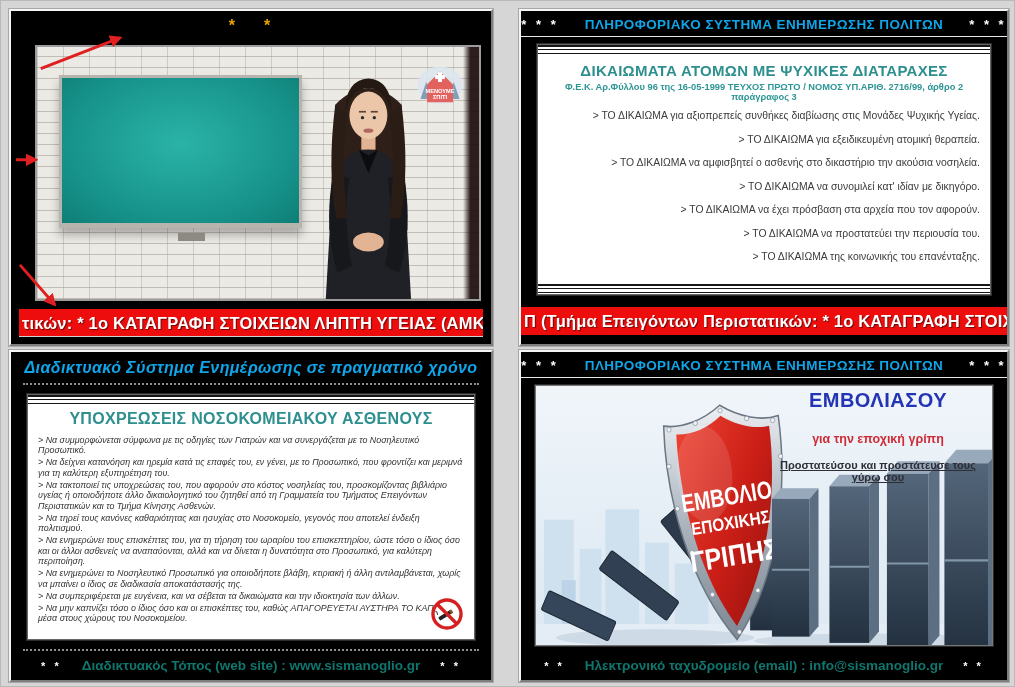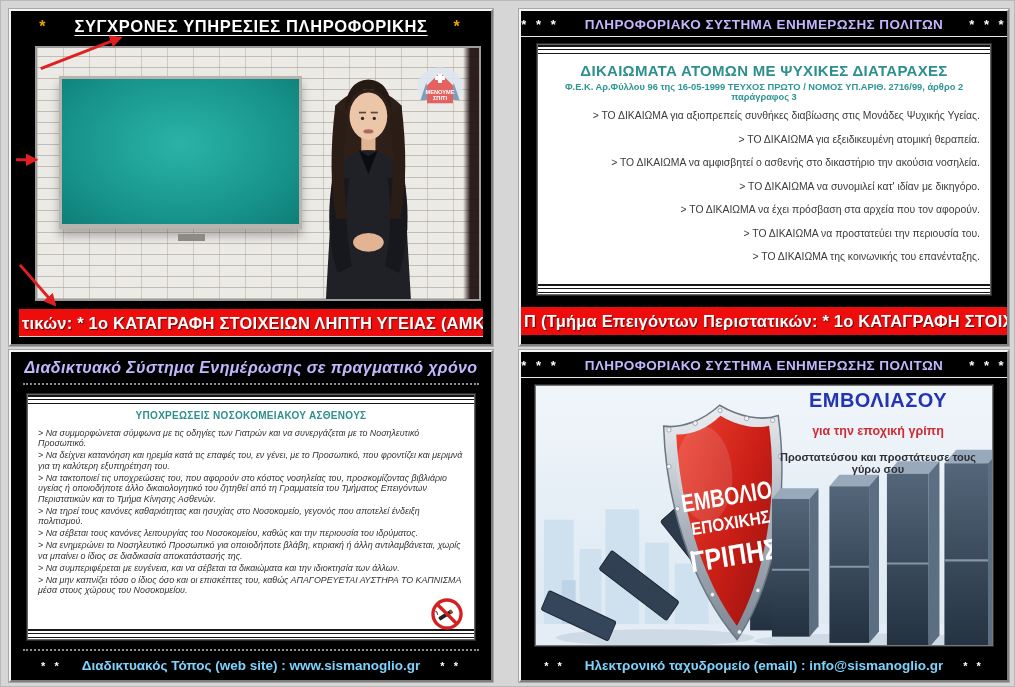--- a/index.html
+++ b/index.html
@@ -19,47 +19,47 @@
     border:2px solid;
     border-color:#f4f4f4 #7e7e7e #7e7e7e #f4f4f4;
     box-shadow:0 0 0 1px #a8a8a8;
     display:flex; flex-direction:column;
     position:relative; overflow:hidden;
   }
   
   .p-head{ display:flex; align-items:center; justify-content:center; gap:26px; padding:6px 4px 4px; }
   .star{ color:#fff; font-weight:bold; font-size:13px; letter-spacing:3px; white-space:nowrap; }
   .star.gold{ color:#e9a400; font-size:16px; }
-  .head-title{ color:#c4b5fd; font-weight:bold; font-size:13.5px; letter-spacing:.4px; white-space:nowrap; }
+  .head-title{ color:#0ea5e9; font-weight:bold; font-size:13.5px; letter-spacing:.4px; white-space:nowrap; }
   .head-title.white{ color:#fff; font-size:16.5px; text-decoration:underline; text-underline-offset:3px; letter-spacing:.6px; }
   .head-title.italic{ font-style:italic; font-size:16px; }
   .hline{ border-top:1px solid #e8e8e8; }
   .dotline{ border-top:2px dotted #8f8f8f; margin:2px 12px; }
   .ticker{
     background:#ee0d0d; color:#fff; font-weight:bold; font-size:16.5px;
     white-space:nowrap; overflow:hidden; height:28px; line-height:28px;
     text-shadow:1px 1px 1px rgba(40,0,0,.65); letter-spacing:.2px; padding-left:3px;
   }
   .p-foot{ display:flex; align-items:center; justify-content:center; gap:20px; padding:5px 4px 7px; }
-  .foot-text{ color:#7dd3fc; font-weight:bold; font-size:13.5px; white-space:nowrap; }
+  .foot-text{ color:#0f766e; font-weight:bold; font-size:13.5px; white-space:nowrap; }
   .star.small{ font-size:11px; }
   
   .card{
     background:#fff; border:1px solid #666; margin:7px 16px; flex:1;
     display:flex; flex-direction:column; overflow:hidden; position:relative;
     box-shadow:0 0 0 1px #2c2c2c;
   }
   .stripes{ height:10px; background:repeating-linear-gradient(180deg,#161616 0 1.6px,#ffffff 1.6px 3.8px); flex:none; }
   .card-title{ color:#2e8f8f; font-weight:bold; font-size:15px; text-align:center; margin-top:7px; letter-spacing:.3px; }
   .card-sub{ color:#2e9595; font-weight:bold; font-size:9.3px; text-align:center; margin-top:3px; }
   .card-body{ flex:1; padding:8px 10px 2px; }
   
   .r-item{ color:#3b3b3b; font-size:10.4px; white-space:nowrap; overflow:hidden; margin:0 0 12.5px 4px;text-align:right; }
   
-  .o-title{ font-size:10px; margin-top:5px; }
+  .o-title{ font-size:16px; margin-top:5px; }
   .o-body{ padding:5px 10px 16px;font-style:italic; }
   .o-item{ color:#333; font-size:8.9px; line-height:1.18; margin:1.5px 0; text-align:left; }
   .nosmoke{ position:absolute; right:10px; bottom:8px; width:34px; height:34px; }
   
   .p1-video{
     flex:1; margin:6px 10px 4px 24px; position:relative; overflow:hidden;
     border:2px solid #9c9c9c;
     background-color:#eceae5;
     background-image:
       repeating-linear-gradient(0deg, rgba(158,152,144,.55) 0 1px, transparent 1px 11px),
@@ -80,32 +80,31 @@
   .t1{ margin:4px 8px 7px; border-bottom:1px solid #cfcfcf; }
   
   .poster{
     flex:1; margin:7px 14px; position:relative; overflow:hidden;
     border:1px solid #777; box-shadow:0 0 0 1px #2c2c2c;
     background:linear-gradient(180deg,#f0f5fa 0%, #e3edf5 60%, #dde8f2 100%);
   }
   .poster-art{ position:absolute; inset:0; width:100%; height:100%; }
   .poster-text{ position:absolute; top:3px; left:51%; width:48%; text-align:center; }
   .poster-title{ color:#2334b4; font-weight:bold; font-size:20px; letter-spacing:.5px; }
-  .poster-sub{ color:#cf2b35; font-weight:bold; font-size:12.5px; margin-top:12px; }
-  .poster-tag{ color:#2e2e36; font-weight:bold; font-size:11px; margin-top:13px; }
+  .poster-sub{ color:#cf2b35; font-weight:bold; font-size:12.5px; margin-top:20px; }
+  .poster-tag{ color:#2e2e36; font-weight:bold; font-size:11px; margin-top:13px;text-decoration:underline; }
 </style>
 </head>
 <body>
 
 <div class="app">
 
   <section class="panel">
     <header class="p-head">
       <span class="star gold">*</span>
-      <span class="head-title white">ΣΥΓΧΡΟΝΕΣ ΥΠΗΡΕΣΙΕΣ ΠΛΗΡΟΦΟΡΙΚΗΣ</span>
       <span class="star gold">*</span>
     </header>
 
     <div class="p1-video">
       <div class="board"></div>
       <div class="board-mount"></div>
 
       <svg class="presenter" viewBox="0 0 120 200" preserveAspectRatio="xMidYMax meet">
         <path d="M32 36 Q60 8 88 36 L93 142 L27 142 Z" fill="#2e2019"></path>
         <rect x="54" y="60" width="12" height="14" fill="#e2b494"></rect>
@@ -193,21 +192,21 @@
     <div class="dotline"></div>
 
     <div class="card">
       <div class="stripes"></div>
       <div class="card-title o-title">ΥΠΟΧΡΕΩΣΕΙΣ ΝΟΣΟΚΟΜΕΙΑΚΟΥ ΑΣΘΕΝΟΥΣ</div>
       <div class="card-body o-body">
         <p class="o-item">&gt; Να συμμορφώνεται σύμφωνα με τις οδηγίες των Γιατρών και να συνεργάζεται με το Νοσηλευτικό Προσωπικό.</p>
         <p class="o-item">&gt; Να δείχνει κατανόηση και ηρεμία κατά τις επαφές του, εν γένει, με το Προσωπικό, που φροντίζει και μεριμνά για τη καλύτερη εξυπηρέτηση του.</p>
         <p class="o-item">&gt; Να τακτοποιεί τις υποχρεώσεις του, που αφορούν στο κόστος νοσηλείας του, προσκομίζοντας βιβλιάριο υγείας ή οποιοδήποτε άλλο δικαιολογητικό του ζητηθεί από τη Γραμματεία του Τμήματος Επειγόντων Περιστατικών και το Τμήμα Κίνησης Ασθενών.</p>
         <p class="o-item">&gt; Να τηρεί τους κανόνες καθαριότητας και ησυχίας στο Νοσοκομείο, γεγονός που αποτελεί ένδειξη πολιτισμού.</p>
-        <p class="o-item">&gt; Να σέβεται τους κανόνες λειτουργίας του Νοσοκομείου, καθώς και την περιουσία του ιδρύματος.</p>
+        <p class="o-item">&gt; Να ενημερώνει τους επισκέπτες του, για τη τήρηση του ωραρίου του επισκεπτηρίου, ώστε τόσο ο ίδιος όσο και οι άλλοι ασθενείς να αναπαύονται, αλλά και να δίνεται η δυνατότητα στο Προσωπικό, για καλύτερη περιποίηση.</p>
         <p class="o-item">&gt; Να ενημερώνει το Νοσηλευτικό Προσωπικό για οποιοδήποτε βλάβη, κτιριακή ή άλλη αντιλαμβάνεται, χωρίς να μπαίνει ο ίδιος σε διαδικασία αποκατάστασής της.</p>
         <p class="o-item">&gt; Να συμπεριφέρεται με ευγένεια, και να σέβεται τα δικαιώματα και την ιδιοκτησία των άλλων.</p>
         <p class="o-item">&gt; Να μην καπνίζει τόσο ο ίδιος όσο και οι επισκέπτες του, καθώς ΑΠΑΓΟΡΕΥΕΤΑΙ ΑΥΣΤΗΡΑ ΤΟ ΚΑΠΝΙΣΜΑ μέσα στους χώρους του Νοσοκομείου.</p>
       </div>
       <svg class="nosmoke" viewBox="0 0 40 40">
         <circle cx="20" cy="20" r="16.5" fill="#fff" stroke="#d42020" stroke-width="4"></circle>
         <g transform="rotate(-32 20 20)">
           <rect x="9" y="18" width="18" height="4.5" rx="1" fill="#222"></rect>
           <rect x="24" y="18" width="3" height="4.5" fill="#8a5a2a"></rect>
           <path d="M10 15 q2 -3 0 -5" stroke="#555" stroke-width="1.2" fill="none"></path>

